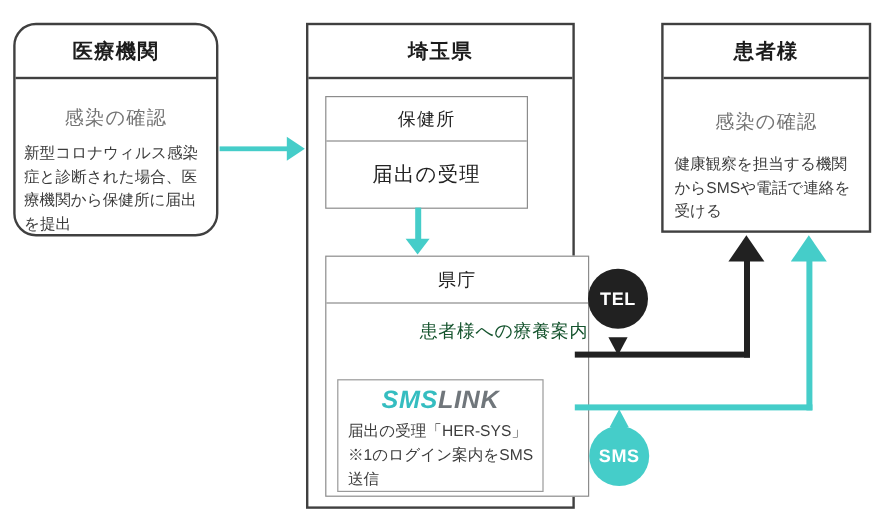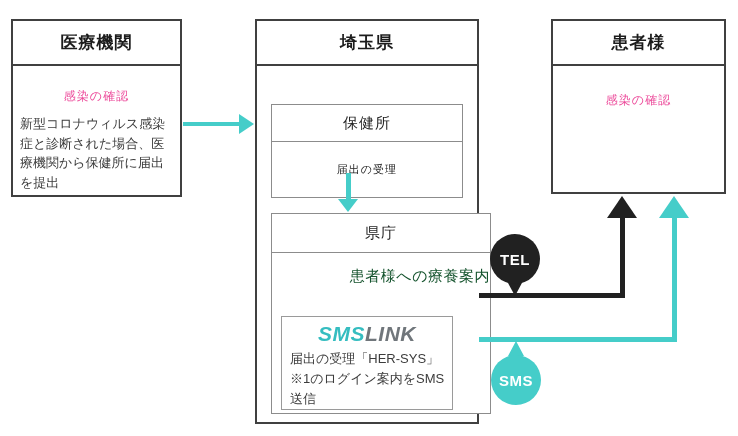--- a/index.html
+++ b/index.html
@@ -28,56 +28,56 @@
     background:#ffffff;
     border:2px solid var(--box-border);
   }
   .box-header {
     height:45px;
     border-bottom:2px solid var(--box-border);
     display:flex; align-items:center; justify-content:center;
     font-size:17px; font-weight:bold; letter-spacing:1px;
     color:#1c1c1c;
   }
-  #medical-box { left:11px; top:19px; width:171px; height:178px; }
+  #medical-box { left:11px; top:19px; width:171px; height:178px;border-radius:19px; }
   #saitama-box { left:255px; top:19px; width:224px; height:405px; }
   #patient-box { left:551px; top:19px; width:175px; height:175px; }
 
   .sub-heading {
     text-align:center;
-    font-size:12px;
-    color:#ec4899;
+    font-size:16px;
+    color:#737373;
     letter-spacing:1px;
   }
   #medical-box .sub-heading { margin-top:22px; }
   #patient-box .sub-heading { margin-top:26px; }
   .body-text {
     font-size:13px; line-height:1.5;
     color:var(--body-text);
     text-align:left;
   }
   #medical-box .body-text { padding:9px 6px 0 7px; }
   #patient-box .body-text { padding:14px 7px 0 9px; }
 
   
   .inner-box {
     position:absolute;
     background:#ffffff;
     border:1px solid var(--inner-border);
   }
-  #hokenjo-box { left:14px; top:59px; width:192px; height:94px;margin-top:24px; }
+  #hokenjo-box { left:14px; top:59px; width:169px; height:94px; }
   .inner-row-top {
     height:37px; border-bottom:1px solid var(--inner-border);
     display:flex; align-items:center; justify-content:center;
     font-size:15px; letter-spacing:1px; color:#232323;
   }
   .inner-row-bottom {
     height:55px;
     display:flex; align-items:center; justify-content:center;
-    font-size:11px; letter-spacing:1px; color:#232323;
+    font-size:17px; letter-spacing:1px; color:#232323;
   }
   #kencho-box { left:14px; top:192px; width:220px; height:201px; }
   #kencho-box .inner-row-top { height:39px; }
   .guide-label {
     margin-top:14px;
     text-align:right;
     font-size:15px; letter-spacing:0.5px; color:#14532d;
   }
   #smslink-box {
     position:absolute;
@@ -131,21 +131,21 @@
 
   
   .badge {
     position:absolute;
     width:50px; height:50px;
     border-radius:50%;
     display:flex; align-items:center; justify-content:center;
     color:#ffffff; font-size:15px; font-weight:bold; letter-spacing:0.5px;
     z-index:3;
   }
-  #tel-badge { left:490px; top:234px; background:var(--dark); }
+  #tel-badge { left:490px; top:224px; background:var(--dark); }
   #tel-badge-tail { left:507px; top:281px; z-index:2;
     border-left:8px solid transparent; border-right:8px solid transparent;
     border-top:15px solid var(--dark); }
   #sms-badge { left:491px; top:355px; background:var(--teal); }
   #sms-badge-tail { left:508px; top:341px; z-index:2;
     border-left:8px solid transparent; border-right:8px solid transparent;
     border-bottom:15px solid var(--teal); }
 </style>
 </head>
 <body>
@@ -172,20 +172,21 @@
       <div id="smslink-box">
         <div class="smslink-logo"><span class="logo-sms">SMS</span><span class="logo-link">LINK</span></div>
         <div class="smslink-desc">届出の受理「HER-SYS」※1のログイン案内をSMS送信</div>
       </div>
     </div>
   </div>
 
   <div class="outer-box" id="patient-box">
     <div class="box-header">患者様</div>
     <div class="sub-heading">感染の確認</div>
+    <div class="body-text">健康観察を担当する機関からSMSや電話で連絡を受ける</div>
   </div>
 
   <div class="shaft" id="arrow-med-to-saitama-shaft"></div>
   <div class="tri" id="arrow-med-to-saitama-head"></div>
 
   <div class="shaft" id="arrow-hokenjo-to-kencho-shaft"></div>
   <div class="tri" id="arrow-hokenjo-to-kencho-head"></div>
 
   <div class="shaft-dark" id="tel-path-h"></div>
   <div class="shaft-dark" id="tel-path-v"></div>

